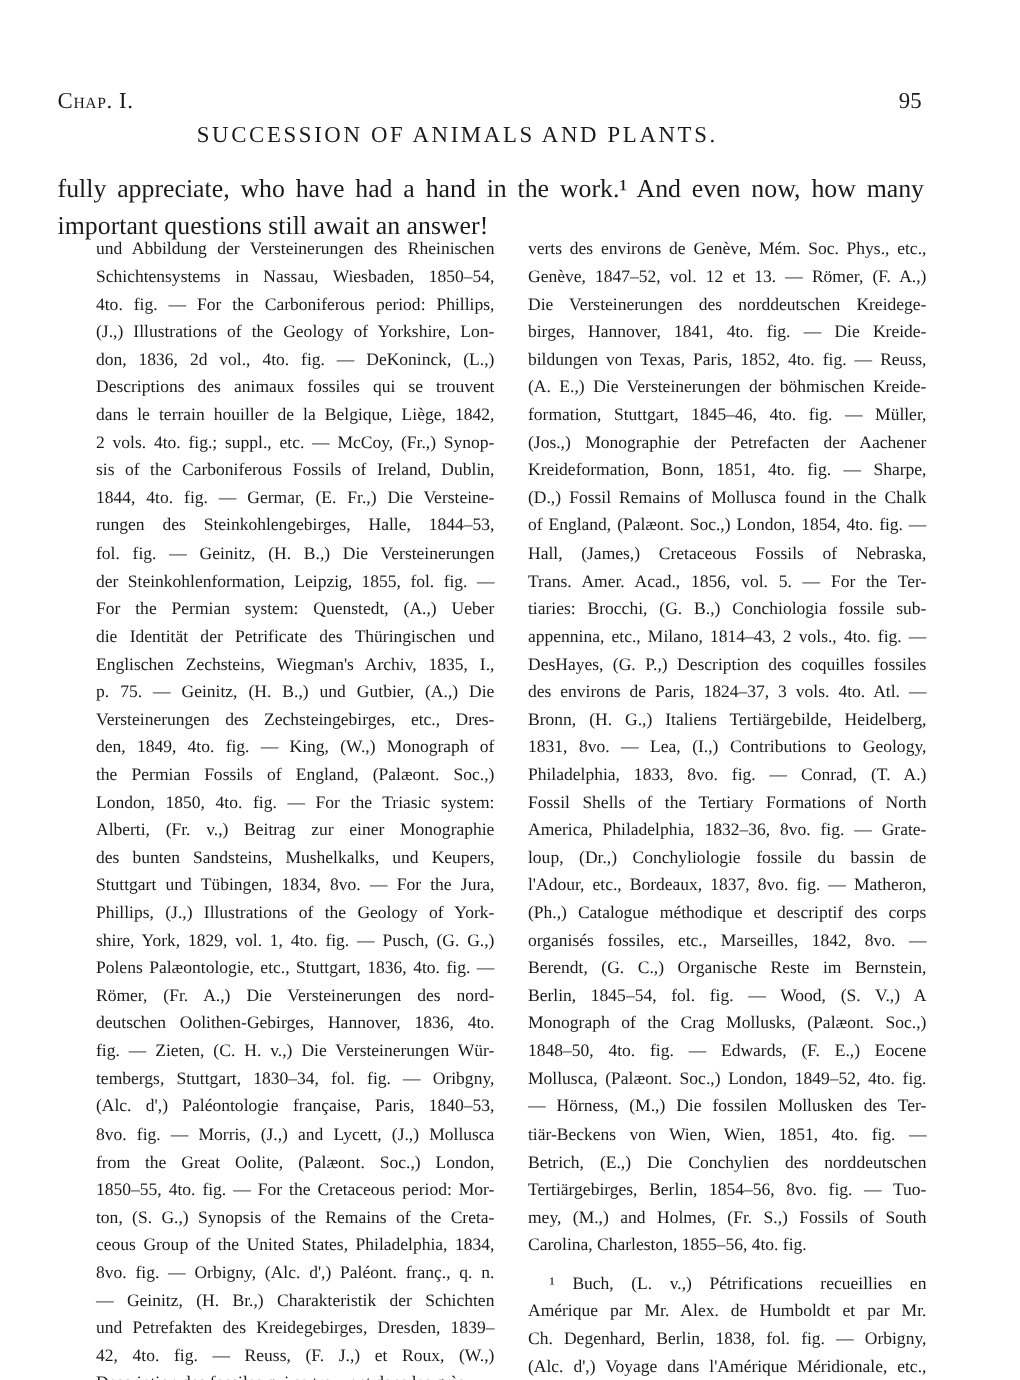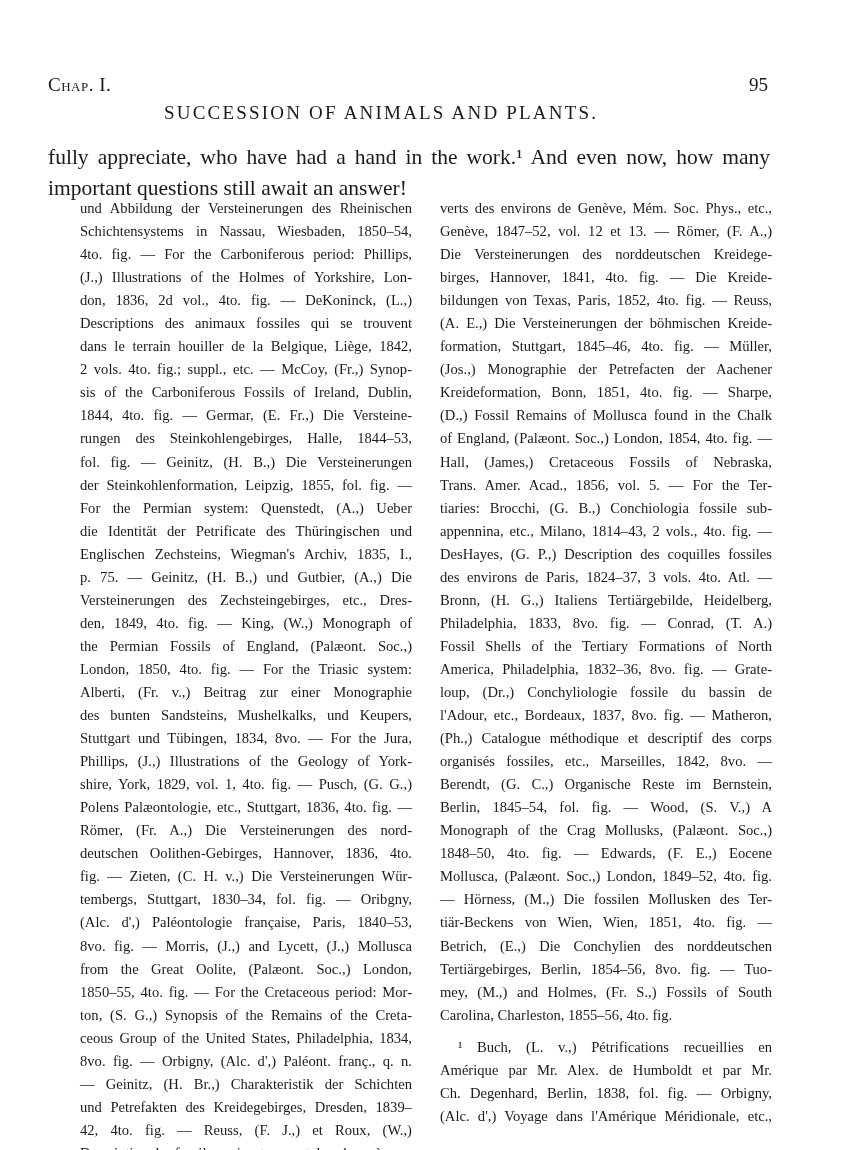--- a/index.html
+++ b/index.html
@@ -34,21 +34,21 @@
 
 <div class="lead">
   <span class="line">fully appreciate, who have had a hand in the work.¹  And even now, how many</span>
   <span class="line last">important questions still await an answer!</span>
 </div>
 
 <div class="col left" id="left-col">
     <span class="line">und Abbildung der Versteinerungen des Rheinischen</span>
     <span class="line">Schichtensystems in Nassau, Wiesbaden, 1850–54,</span>
     <span class="line">4to. fig. — For the Carboniferous period: Phillips,</span>
-    <span class="line">(J.,) Illustrations of the Holmes of Yorkshire, Lon-</span>
+    <span class="line">(J.,) Illustrations of the Geology of Yorkshire, Lon-</span>
     <span class="line">don, 1836, 2d vol., 4to. fig. — DeKoninck, (L.,)</span>
     <span class="line">Descriptions des animaux fossiles qui se trouvent</span>
     <span class="line">dans le terrain houiller de la Belgique, Liège, 1842,</span>
     <span class="line">2 vols. 4to. fig.; suppl., etc. — McCoy, (Fr.,) Synop-</span>
     <span class="line">sis of the Carboniferous Fossils of Ireland, Dublin,</span>
     <span class="line">1844, 4to. fig. — Germar, (E. Fr.,) Die Versteine-</span>
     <span class="line">rungen des Steinkohlengebirges, Halle, 1844–53,</span>
     <span class="line">fol. fig. — Geinitz, (H. B.,) Die Versteinerungen</span>
     <span class="line">der Steinkohlenformation, Leipzig, 1855, fol. fig. —</span>
     <span class="line">For the Permian system: Quenstedt, (A.,) Ueber</span>
@@ -93,20 +93,21 @@
     <span class="line">Kreideformation, Bonn, 1851, 4to. fig. — Sharpe,</span>
     <span class="line">(D.,) Fossil Remains of Mollusca found in the Chalk</span>
     <span class="line">of England, (Palæont. Soc.,) London, 1854, 4to. fig. —</span>
     <span class="line">Hall, (James,) Cretaceous Fossils of Nebraska,</span>
     <span class="line">Trans. Amer. Acad., 1856, vol. 5. — For the Ter-</span>
     <span class="line">tiaries: Brocchi, (G. B.,) Conchiologia fossile sub-</span>
     <span class="line">appennina, etc., Milano, 1814–43, 2 vols., 4to. fig. —</span>
     <span class="line">DesHayes, (G. P.,) Description des coquilles fossiles</span>
     <span class="line">des environs de Paris, 1824–37, 3 vols. 4to. Atl. —</span>
     <span class="line">Bronn, (H. G.,) Italiens Tertiärgebilde, Heidelberg,</span>
+    <span class="line">1831, 8vo. — Lea, (I.,) Contributions to Geology,</span>
     <span class="line">Philadelphia, 1833, 8vo. fig. — Conrad, (T. A.)</span>
     <span class="line">Fossil Shells of the Tertiary Formations of North</span>
     <span class="line">America, Philadelphia, 1832–36, 8vo. fig. — Grate-</span>
     <span class="line">loup, (Dr.,) Conchyliologie fossile du bassin de</span>
     <span class="line">l'Adour, etc., Bordeaux, 1837, 8vo. fig. — Matheron,</span>
     <span class="line">(Ph.,) Catalogue méthodique et descriptif des corps</span>
     <span class="line">organisés fossiles, etc., Marseilles, 1842, 8vo. —</span>
     <span class="line">Berendt, (G. C.,) Organische Reste im Bernstein,</span>
     <span class="line">Berlin, 1845–54, fol. fig. — Wood, (S. V.,) A</span>
     <span class="line">Monograph of the Crag Mollusks, (Palæont. Soc.,)</span>

